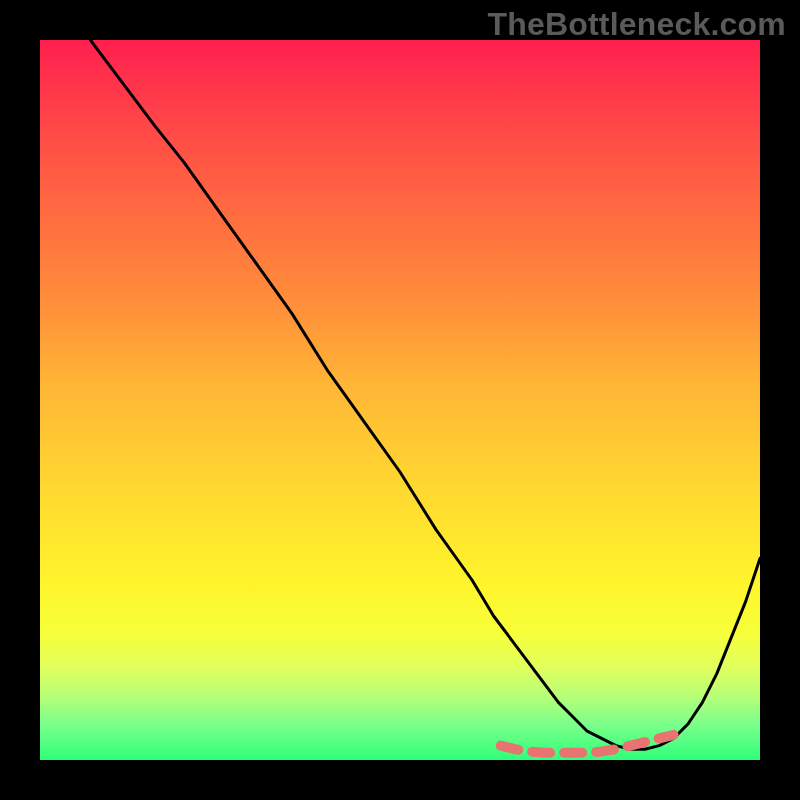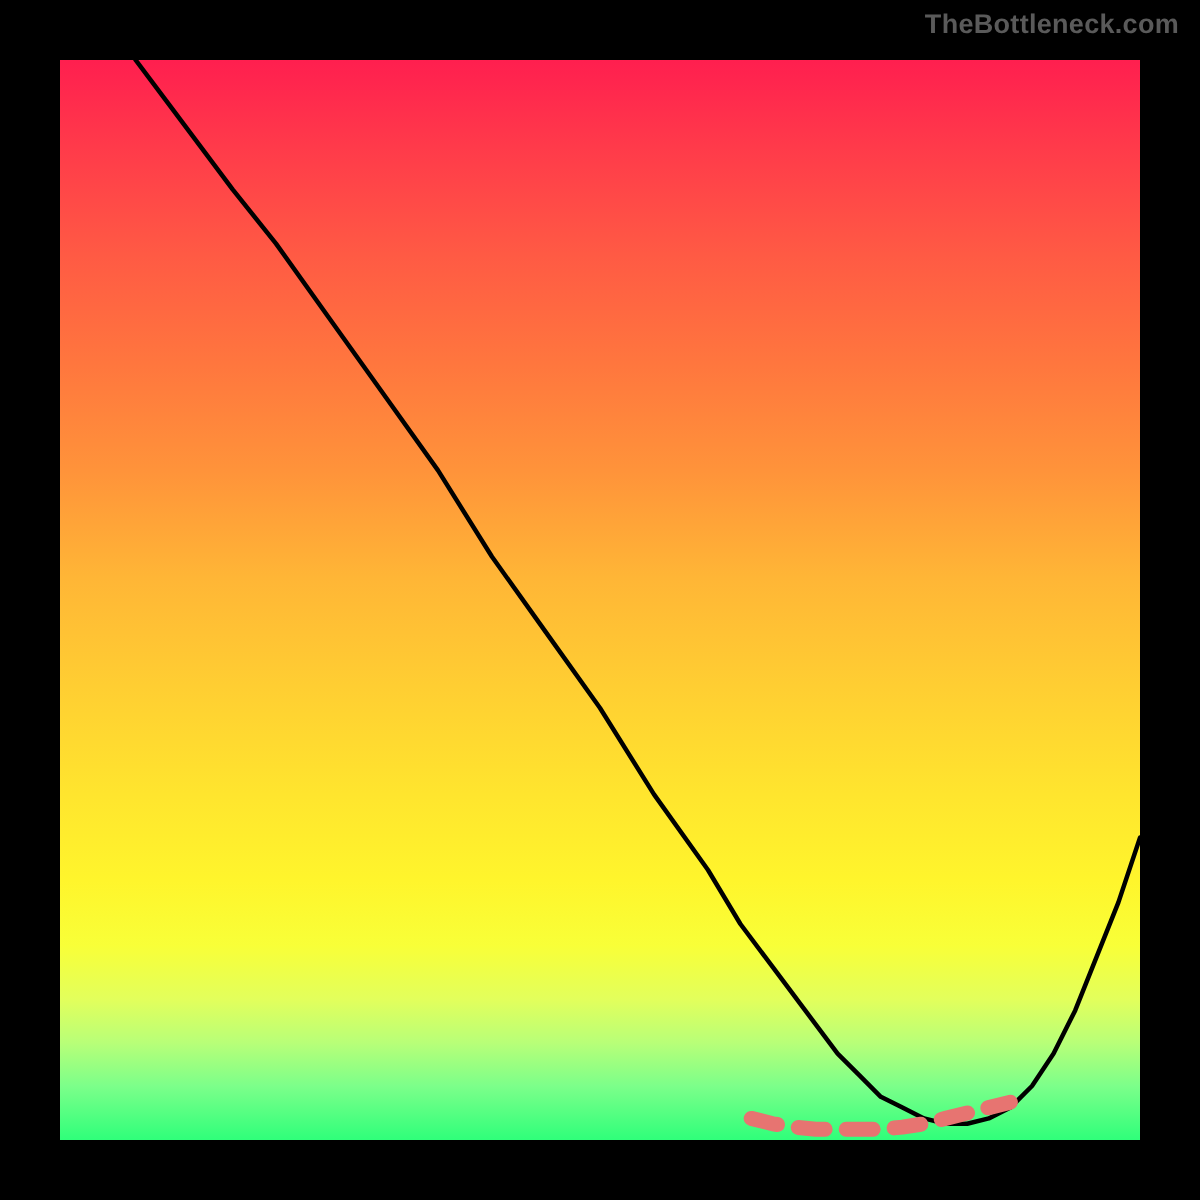--- a/index.html
+++ b/index.html
@@ -9,21 +9,21 @@
     height: 800px;
     background: #000;
     position: relative;
   }
   .watermark {
     position: absolute;
     top: 6px;
     right: 14px;
     color: #5a5a5a;
     font-family: Arial, Helvetica, sans-serif;
-    font-size: 18px;
+    font-size: 32px;
     font-weight: 600;
     letter-spacing: 0.2px;
     z-index: 10;
   }
   .plot-area {
     position: absolute;
     left: 40px;
     top: 40px;
     width: 720px;
     height: 720px;

